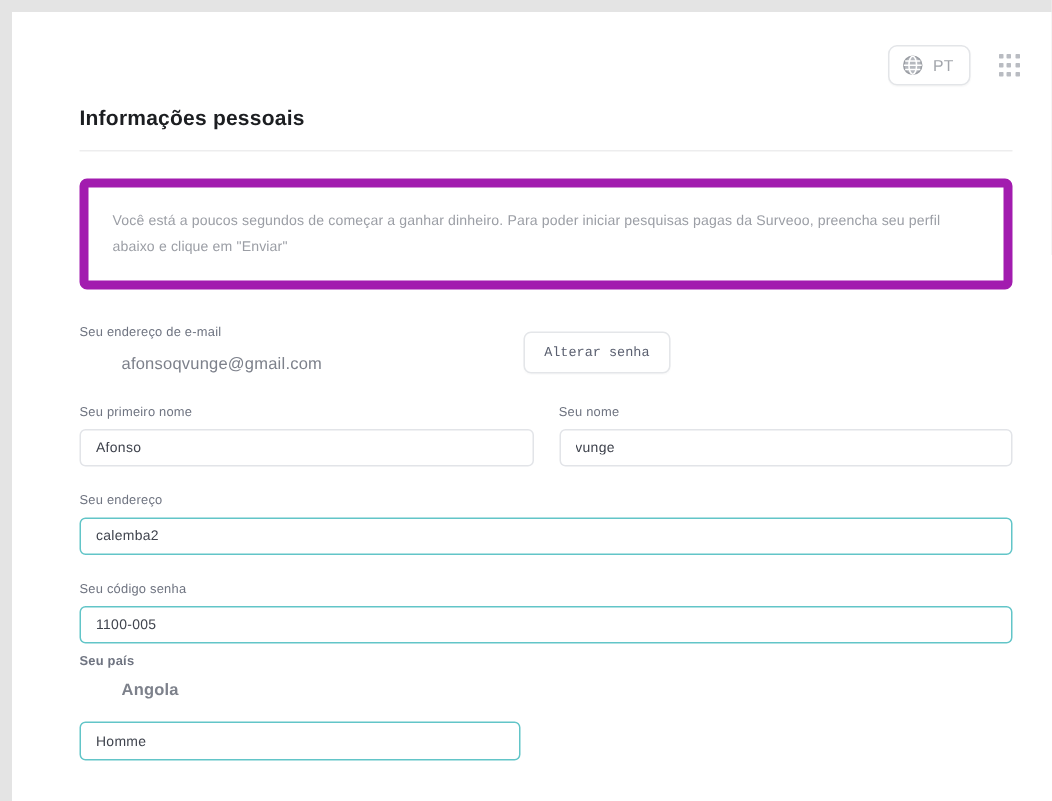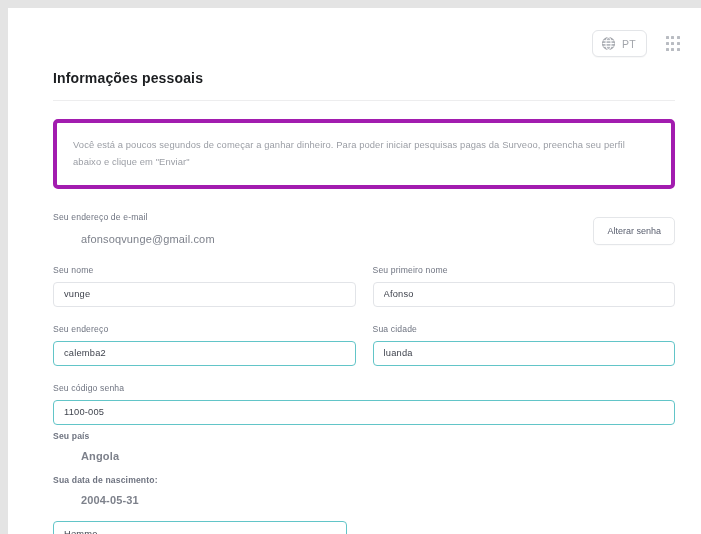--- a/index.html
+++ b/index.html
@@ -85,21 +85,21 @@
     font-weight: 600;
     letter-spacing: .15px;
     padding-bottom: 14px;
   }
   .title-rule {
     border-bottom: 1px solid #ededee;
     margin: 0 0 18px 0;
   }
 
   .alert {
-    border: 4px solid #a21caf;
+    border: 6px solid #a21caf;
     border-radius: 5px;
     padding: 13px 16px 14px 16px;
     margin-bottom: 22px;
   }
   .alert p {
     margin: 0;
     font-size: 9.4px;
     line-height: 1.85;
     color: #9b9ea5;
     letter-spacing: .1px;
@@ -123,25 +123,26 @@
     justify-content: space-between;
     align-items: flex-end;
     margin-bottom: 20px;
   }
   .email-block { padding-top: 1px; }
   .email-block .static-value { margin-top: 11px; }
   .pw-btn {
     border: 1px solid #e4e6e9;
     border-radius: 5px;
     background: #fff;
-    font-family: Liberation Sans, sans-serif;
+    font-family: Liberation Mono, monospace;
     font-size: 9px;
     color: #5b6070;
     padding: 8px 13px;
     cursor: pointer;
+    margin-right: 228px;
     box-shadow: 0 1px 1px rgba(0,0,0,0.02);
   }
 
   .row2 {
     display: flex;
     gap: 17px;
     margin-bottom: 17px;
   }
   .col { flex: 1; min-width: 0; }
 
@@ -238,54 +239,46 @@
     <div class="email-row">
       <div class="email-block">
         <div class="field-label">Seu endereço de e-mail</div>
         <div class="static-value">afonsoqvunge@gmail.com</div>
       </div>
       <button class="pw-btn">Alterar senha</button>
     </div>
 
     <div class="row2">
       <div class="col">
+        <div class="field-label">Seu primeiro nome</div>
+        <input class="inp" type="text" value="Afonso" style="">
+      </div>
+      <div class="col">
         <div class="field-label">Seu nome</div>
         <input class="inp" type="text" value="vunge" style="">
-      </div>
-      <div class="col">
-        <div class="field-label">Seu primeiro nome</div>
-        <input class="inp" type="text" value="Afonso" style="">
       </div>
     </div>
 
     <div class="row2">
       <div class="col">
         <div class="field-label">Seu endereço</div>
         <input class="inp valid" type="text" value="calemba2" style="">
       </div>
-      <div class="col">
-        <div class="field-label">Sua cidade</div>
-        <input class="inp valid" type="text" value="luanda" style="">
-      </div>
     </div>
 
     <div class="full-row">
       <div class="field-label">Seu código senha</div>
       <input class="inp valid" type="text" value="1100-005" style="">
     </div>
 
     <div class="static-group">
       <div class="field-label">Seu país</div>
       <div class="static-value">Angola</div>
     </div>
 
-    <div class="static-group">
-      <div class="field-label">Sua data de nascimento:</div>
-      <div class="static-value">2004-05-31</div>
-    </div>
 
     <div class="gender-block">
       <div class="select-wrap">
         <select class="inp valid">
           <option>Homme</option>
         </select>
         <span class="chev">
           
         </span>
       </div>

